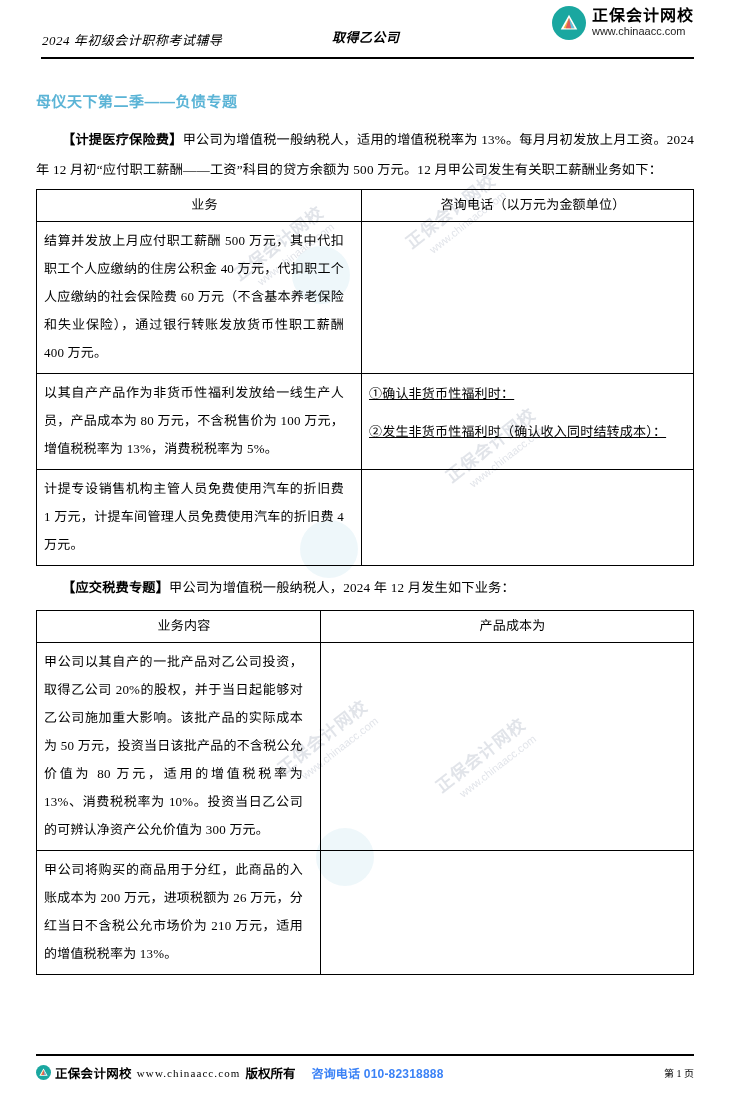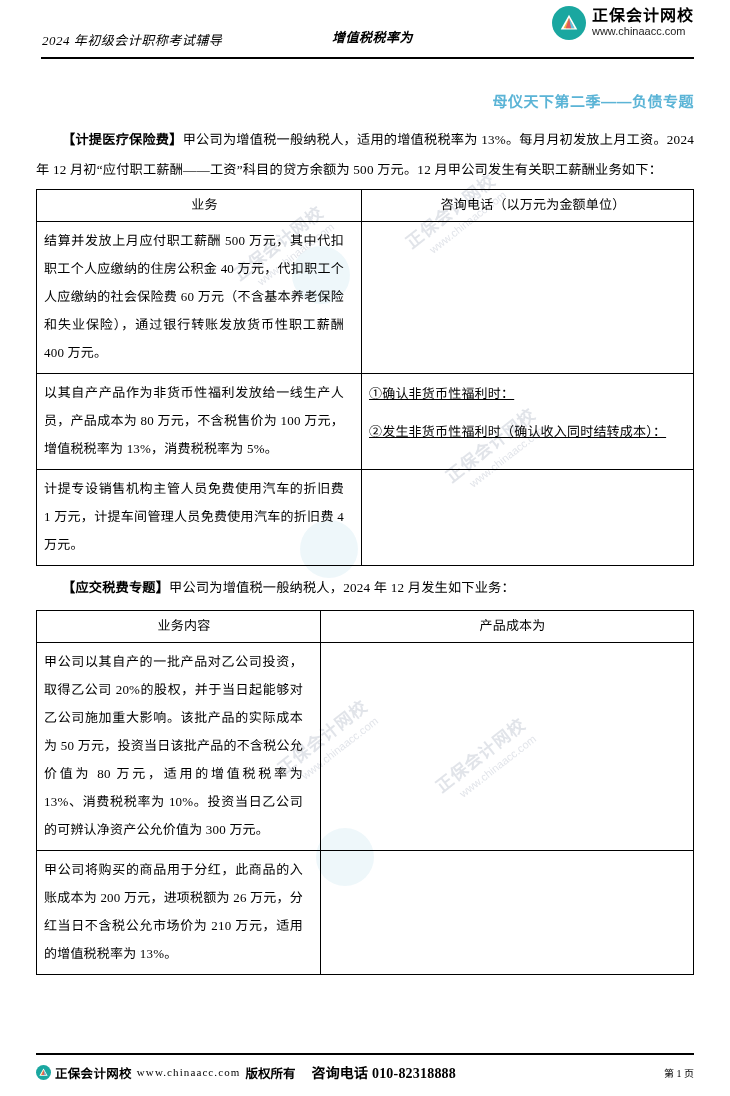--- a/index.html
+++ b/index.html
@@ -132,21 +132,21 @@
     right: 0;
     top: 57px;
     height: 0;
     border-top: 2px solid #000;
   }
 
   
   .doc-title {
     position: relative;
     z-index: 2;
-    text-align: right;
+    text-align: left;
     margin-top: 18px;
     font-family: "Liberation Sans", sans-serif;
     font-weight: 700;
     font-size: 15px;
     color: #5bb4d6;
     letter-spacing: .5px;
   }
 
   
   .para {
@@ -239,24 +239,24 @@
     font-size: 11px;
     letter-spacing: 1.1px;
     margin: 0 5px;
   }
   .ftr-rights {
     font-family: "Liberation Sans", sans-serif;
     font-weight: 700;
     font-size: 12.5px;
   }
   .ftr-phone {
-    color: #000000;
-    font-family: Liberation Serif, serif;
-    font-weight: 700;
-    font-size: 14px;
+    color: #3b82f6;
+    font-family: Liberation Sans, sans-serif;
+    font-weight: 700;
+    font-size: 12px;
     margin-left: 16px;
     letter-spacing: .2px;
   }
   .ftr-page {
     margin-left: auto;
     font-size: 10px;
     font-family: "Liberation Serif", serif;
   }
 </style>
 </head>
@@ -285,21 +285,21 @@
       <span class="wm-cn">正保会计网校</span>
       <span class="wm-url">www.chinaacc.com</span>
     </div>
     <div class="wm-blob" style="left:292px; top:246px;"></div>
     <div class="wm-blob" style="left:316px; top:828px;"></div>
     <div class="wm-blob" style="left:300px; top:520px;"></div>
   </div>
 
   <div class="doc-header">
     <div class="hdr-left">2024 年初级会计职称考试辅导</div>
-    <div class="hdr-center">增值税税率为</div>
+    <div class="hdr-center">取得乙公司</div>
     <div class="hdr-logo">
       <span class="logo-mark">
         <svg width="22" height="22" viewBox="0 0 24 24" aria-hidden="true">
           <polygon points="12,3 21,19 3,19" fill="#ffffff"></polygon>
           <polygon points="12,6.5 18,17.6 6,17.6" fill="#f2b33d"></polygon>
           <polygon points="12,6.5 18,17.6 12.6,17.6" fill="#5fc3e4"></polygon>
           <polygon points="12,6.5 14.4,17.6 8.4,17.6" fill="#e05b5b"></polygon>
         </svg>
       </span>
       <span class="logo-text">

